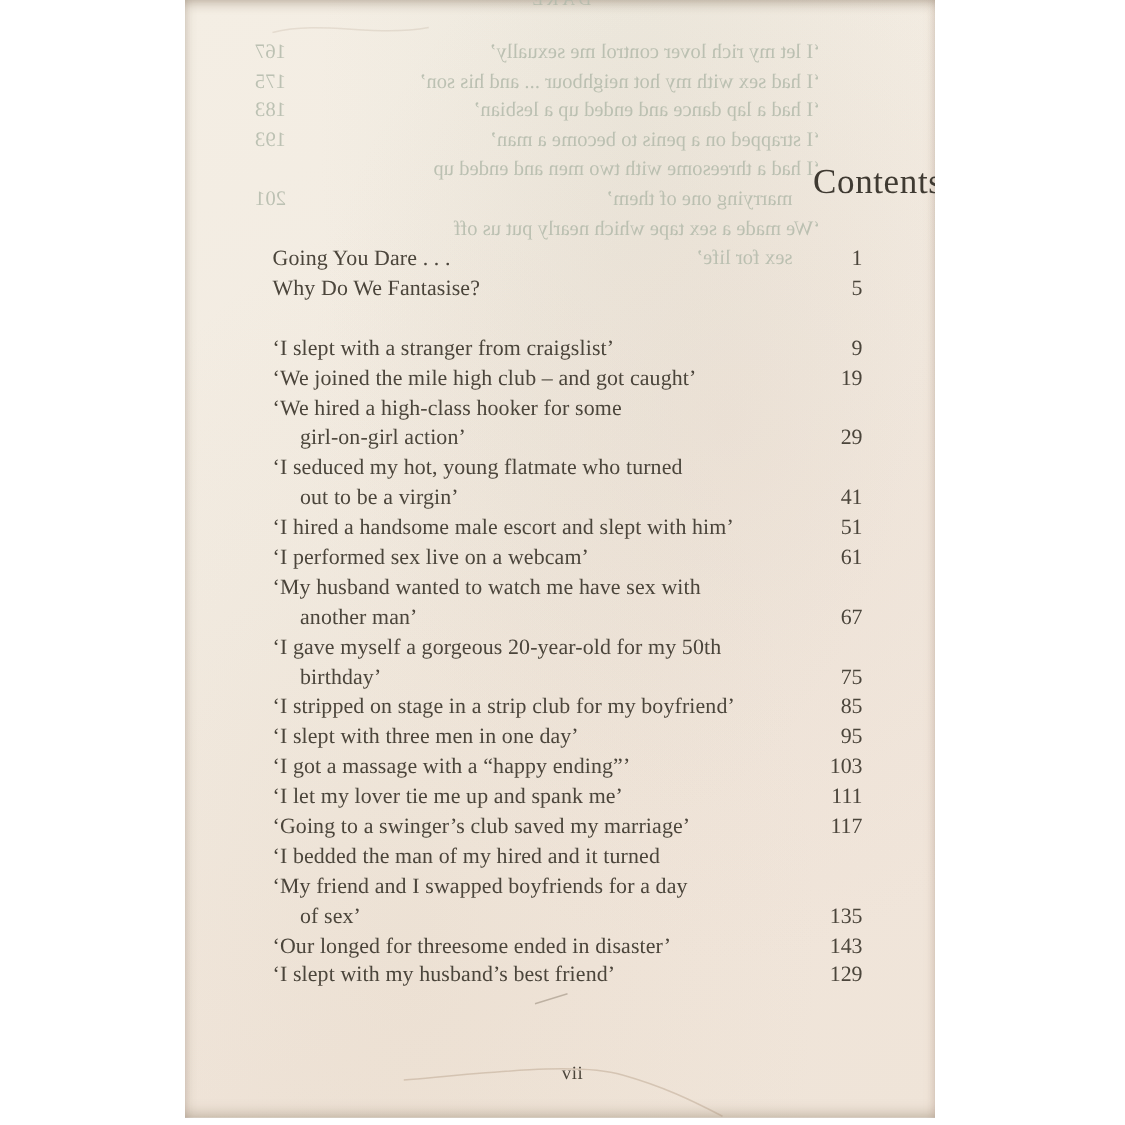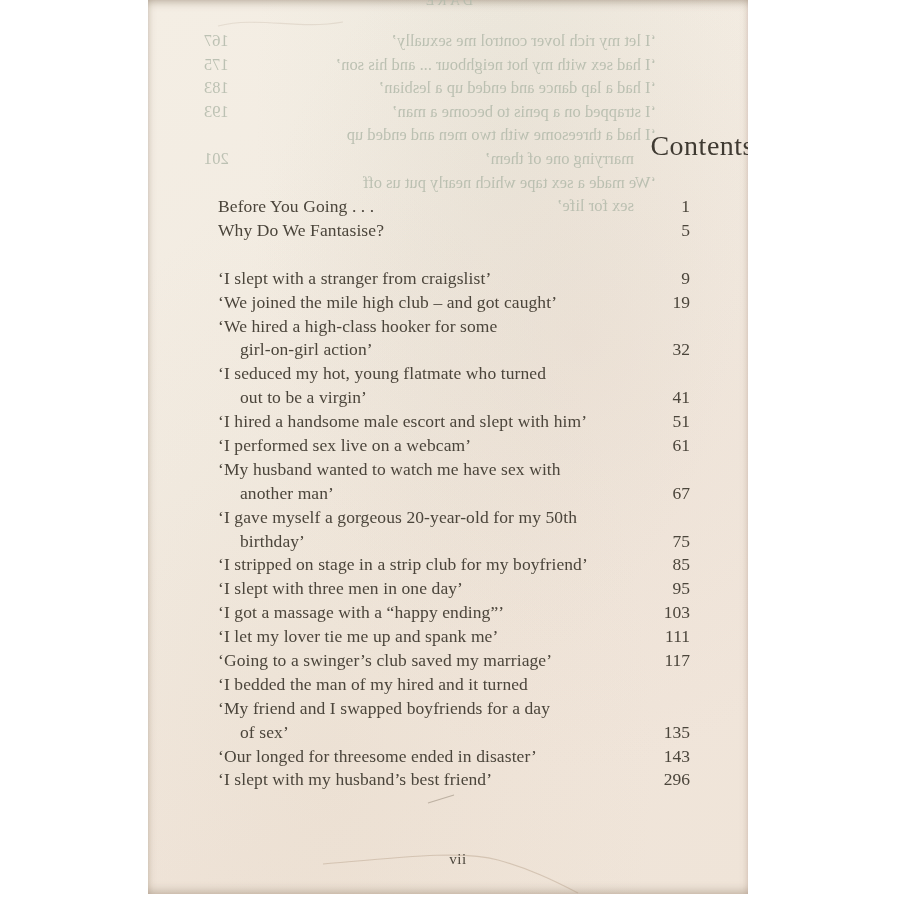--- a/index.html
+++ b/index.html
@@ -81,42 +81,42 @@
     <span class="t">sex for life’</span>
     <span class="n"></span>
   </div>
         </div>
     </div>
 
     <h1 class="title">Contents</h1>
 
     <div class="toc" id="toc-rows">
         <div class="row">
-    <span class="t">Before You Going . . .</span>
+    <span class="t">Going You Dare . . .</span>
     <span class="n">1</span>
   </div>
         <div class="row">
     <span class="t">Why Do We Fantasise?</span>
     <span class="n">5</span>
   </div>
         <div class="row gap">
     <span class="t">‘I slept with a stranger from craigslist’</span>
     <span class="n">9</span>
   </div>
         <div class="row">
     <span class="t">‘We joined the mile high club – and got caught’</span>
     <span class="n">19</span>
   </div>
         <div class="row">
     <span class="t">‘We hired a high-class hooker for some</span>
     <span class="n"></span>
   </div>
         <div class="row indent">
     <span class="t">girl-on-girl action’</span>
-    <span class="n">32</span>
+    <span class="n">29</span>
   </div>
         <div class="row">
     <span class="t">‘I seduced my hot, young flatmate who turned</span>
     <span class="n"></span>
   </div>
         <div class="row indent">
     <span class="t">out to be a virgin’</span>
     <span class="n">41</span>
   </div>
         <div class="row">
@@ -174,21 +174,21 @@
         <div class="row indent">
     <span class="t">of sex’</span>
     <span class="n">135</span>
   </div>
         <div class="row">
     <span class="t">‘Our longed for threesome ended in disaster’</span>
     <span class="n">143</span>
   </div>
         <div class="row">
     <span class="t">‘I slept with my husband’s best friend’</span>
-    <span class="n">296</span>
+    <span class="n">129</span>
   </div>
       </div>
 
     <svg class="creases" width="600" height="894" viewBox="0 0 600 894">
       <path d="M 70 26 C 110 16 150 30 195 22" fill="none" stroke="rgba(160,140,115,0.18)" stroke-width="1.2"></path>
       <path d="M 280 803 L 306 795" fill="none" stroke="rgba(130,118,100,0.45)" stroke-width="1.1"></path>
       <path d="M 175 864 C 255 857 315 850 350 860 C 382 869 405 880 430 893" fill="none" stroke="rgba(165,140,115,0.35)" stroke-width="1.2"></path>
     </svg>
 
     <div class="footer">vii</div>

